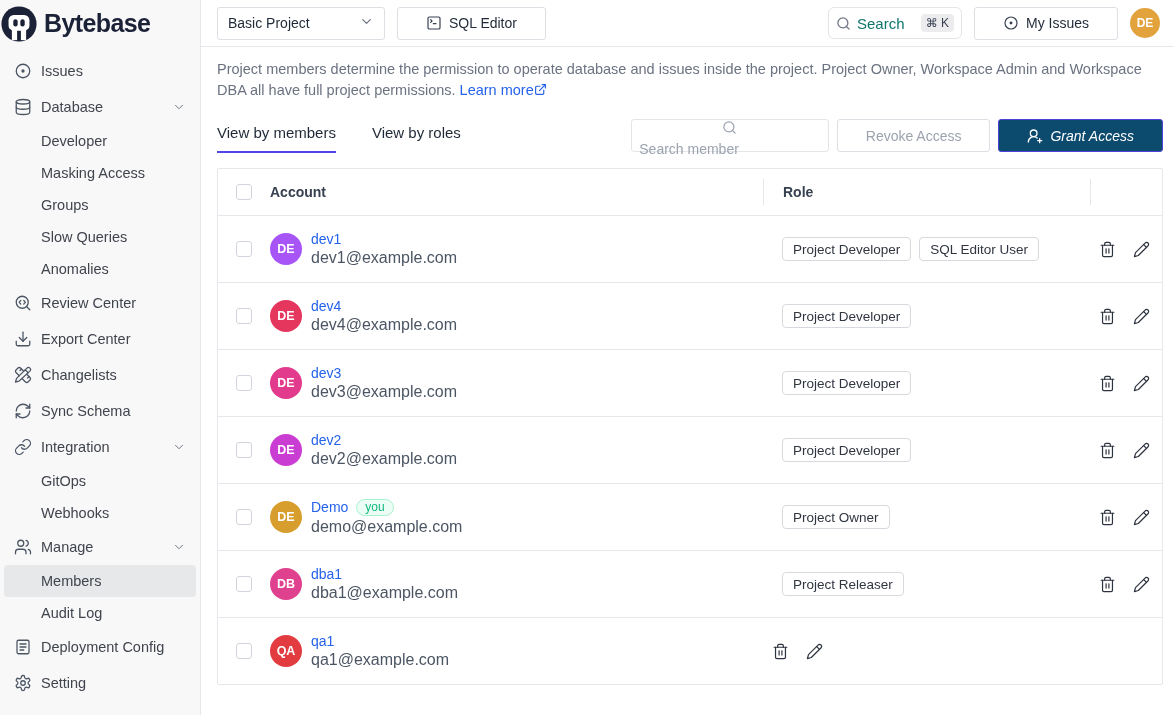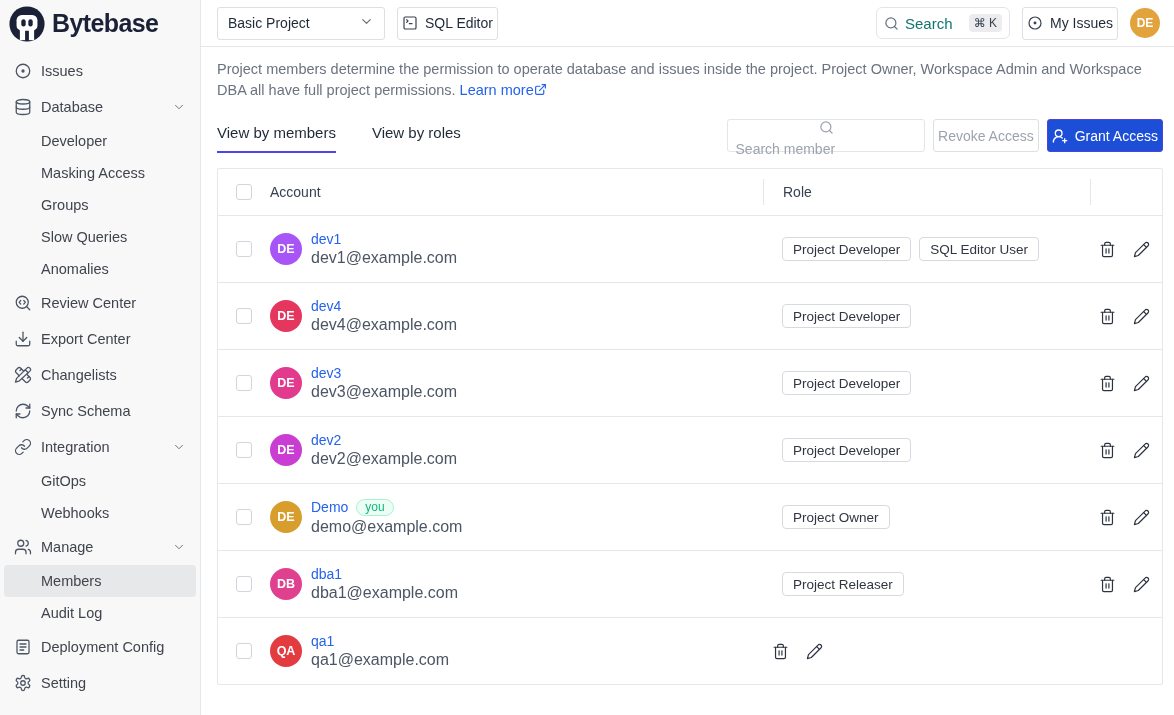--- a/index.html
+++ b/index.html
@@ -2,21 +2,21 @@
 <html><head>
 <meta charset="utf-8">
 <style>
   * { margin:0; padding:0; box-sizing:border-box; }
   html,body { width:1174px; height:715px; overflow:hidden; background:#fff;
     font-family:"Liberation Sans", sans-serif; color:#1f2937; font-size:14px; }
   .app { display:grid; grid-template-columns:201px 1fr; width:1174px; height:715px; }
 
   
   .sidebar { background:#f8f8f9; border-right:1px solid #e5e7eb; height:715px; overflow:hidden; }
-  .logo-row { height:47px; display:flex; align-items:center; padding-left:8px; gap:6px; }
+  .logo-row { height:47px; display:flex; align-items:center; gap:6px; }
   .logo-mark { width:38px; height:38px; flex:0 0 auto; }
   .wordmark { font-size:25px; font-weight:800; color:#1b2136; letter-spacing:-0.6px; }
   .nav { padding:6px 4px 0 4px; }
   .nav-item { display:flex; align-items:center; height:36px; padding:0 10px; border-radius:4px;
     color:#40444d; cursor:pointer; font-size:14.5px; }
   .nav-item .nav-icon { width:18px; height:18px; margin-right:9px; color:#4b5563; display:flex; align-items:center; }
   .nav-item .nav-icon svg { width:18px; height:18px; }
   .nav-item.sub { height:32px; padding-left:37px; font-size:14.5px; }
   .nav-item.active { background:#e7e8ea; }
   .nav-item .grow { flex:1; }
@@ -24,21 +24,21 @@
   .nav-item .chev svg { width:14px; height:14px; }
 
   
   .right-col { display:flex; flex-direction:column; min-width:0; }
   .topbar { height:47px; border-bottom:1px solid #e5e7eb; display:flex; align-items:center;
     padding:0 14px 0 16px; gap:12px; background:#fff; flex:0 0 auto; }
   .select-box { width:168px; height:33px; border:1px solid #dcdfe4; border-radius:3px; background:#fff;
     display:flex; align-items:center; justify-content:space-between; padding:0 10px; cursor:pointer; }
   .select-box .chev svg { width:15px; height:15px; color:#6b7280; }
   .btn { height:33px; border:1px solid #dcdfe4; border-radius:3px; background:#fff; display:flex;
-    align-items:center; gap:7px; padding:0 4px; cursor:pointer; font-size:14px; color:#1f2937; }
+    align-items:center; gap:7px; padding:0 28px; cursor:pointer; font-size:14px; color:#1f2937; }
   .btn svg { width:16px; height:16px; color:#374151; }
   .spacer { flex:1; }
   .search-pill { width:134px; height:32px; border:1px solid #e3e5e8; border-radius:6px; background:#fff;
     display:flex; align-items:center; gap:6px; padding:0 7px; cursor:text; }
   .search-pill svg { width:15px; height:15px; color:#6b7280; flex:0 0 auto; }
   .search-pill .ph { color:#0f766e; font-size:15px; flex:1; }
   .kbd { background:#ececee; border-radius:4px; padding:2px 5px; font-size:12px; color:#374151; white-space:nowrap; }
   .avatar { border-radius:50%; color:#fff; font-weight:700; display:flex; align-items:center;
     justify-content:center; flex:0 0 auto; }
   .avatar.top { width:30px; height:30px; font-size:12px; cursor:pointer; }
@@ -53,27 +53,27 @@
     border-bottom:2.5px solid transparent; }
   .tab.active { border-bottom-color:#4f46e5; font-weight:500; }
   .tabs-right { margin-left:auto; display:flex; align-items:center; gap:8px; }
   .member-search { width:198px; height:33px; border:1px solid #e3e5e8; border-radius:3px; background:#fff;
     display:flex; align-items:center; gap:6px; padding:0 9px;flex-direction:column; }
   .member-search svg { width:15px; height:15px; color:#9ca3af; flex:0 0 auto; }
   .member-search input { border:none; outline:none; flex:1; min-width:0; font-size:14px;
     font-family:"Liberation Sans", sans-serif; color:#374151; background:transparent; }
   .member-search input::placeholder { color:#9ca3af; }
   .btn.disabled { color:#9ca3af; cursor:default; }
-  .btn.primary { background:#1d4ed8; border-color:#4d43d8; color:#fff; }
+  .btn.primary { background:#0c4a6e; border-color:#4d43d8; color:#fff;font-style:italic; }
   .btn.primary svg { color:#fff; }
 
   
   .table { margin-top:15px; border:1px solid #e5e7eb; border-radius:2px; background:#fff; }
   .trow { display:grid; grid-template-columns:52px 1fr 327px 72px; align-items:center; }
-  .thead { height:46px; font-weight:400; color:#374151; }
+  .thead { height:46px; font-weight:700; color:#374151; }
   .thead .cell-role, .thead .cell-actions { border-left:1px solid #e5e7eb; height:26px;
     display:flex; align-items:center; }
   .cell-role { padding-left:19px; }
   .body-row { height:67px; border-top:1px solid #e5e7eb; }
   .cell-check { display:flex; justify-content:center; }
   .checkbox { width:16px; height:16px; border:1px solid #d1d5db; border-radius:3px; background:#fff; cursor:pointer; }
   .cell-account { display:flex; align-items:center; gap:9px; min-width:0; }
   .avatar.row { width:32px; height:32px; font-size:12.5px; }
   .acct-lines { display:flex; flex-direction:column; gap:2px; min-width:0; }
   .name-line { display:flex; align-items:center; gap:8px; }

